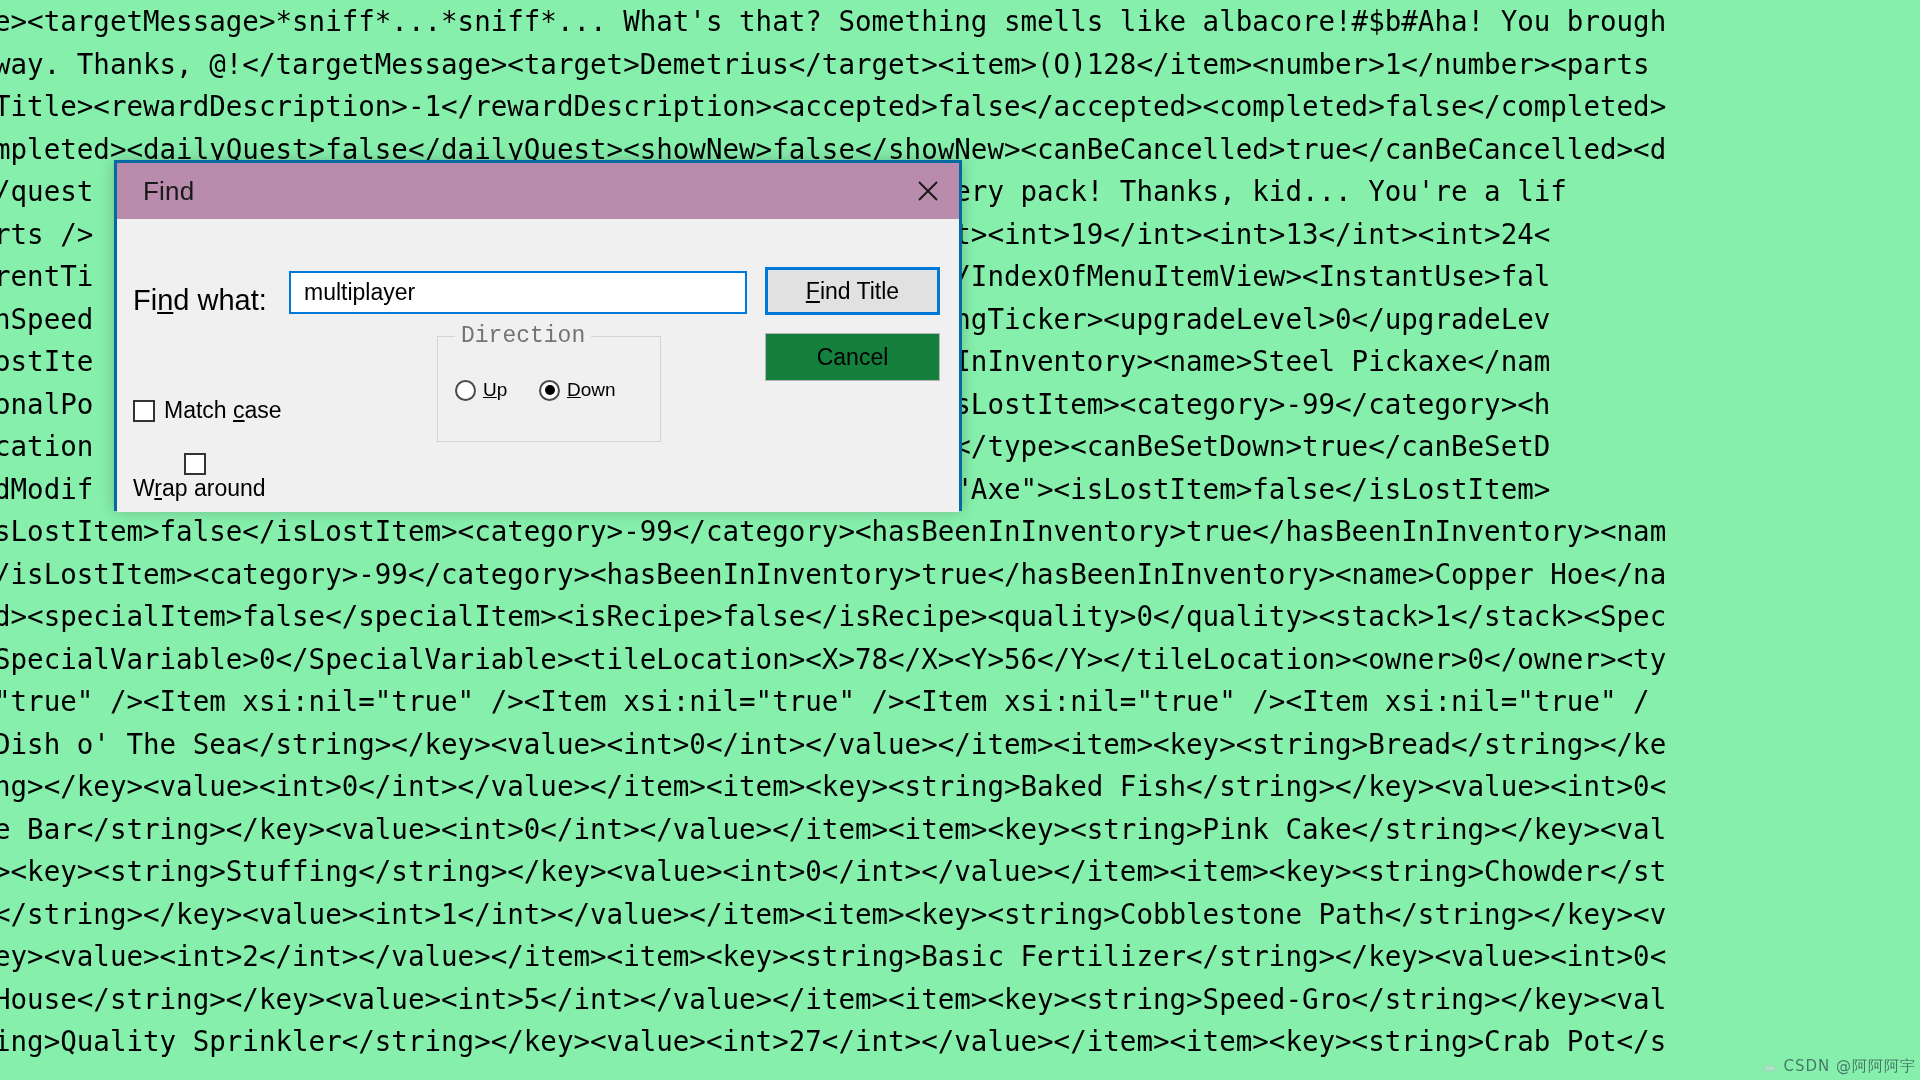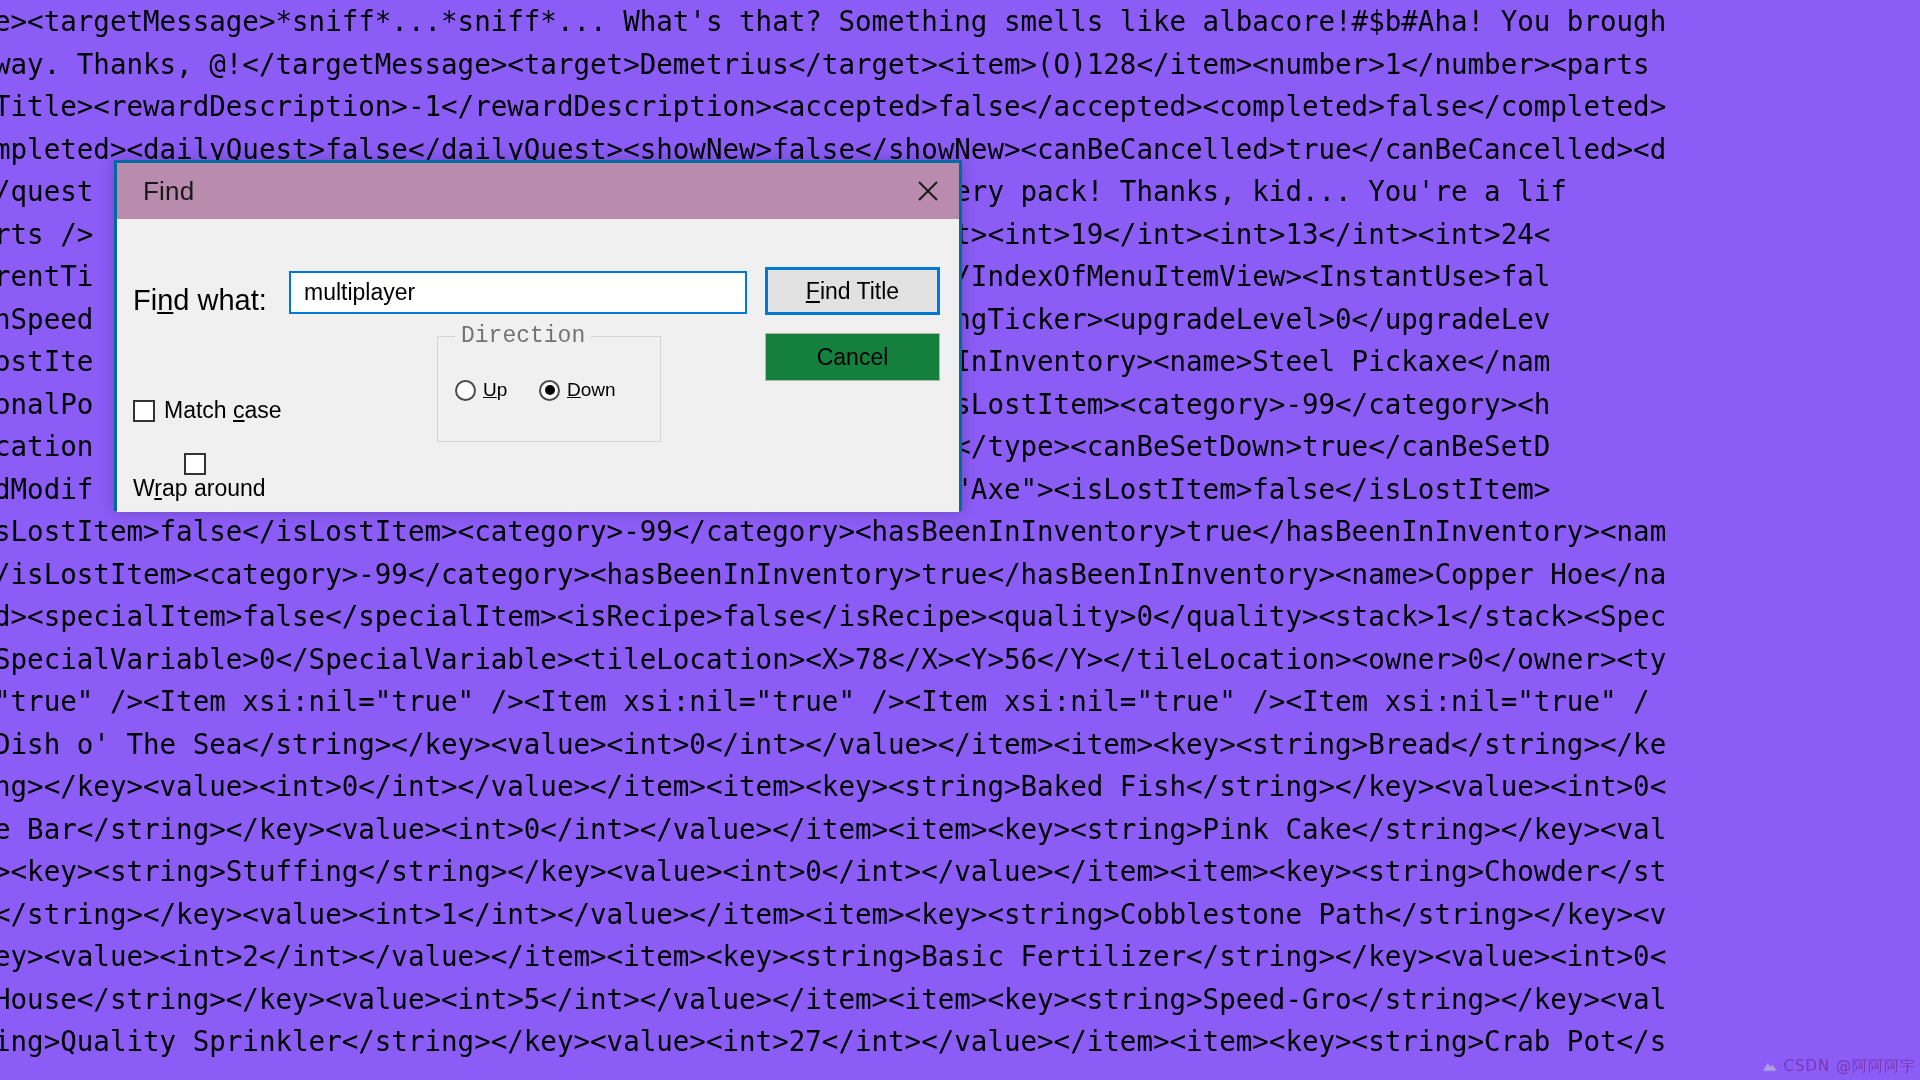--- a/index.html
+++ b/index.html
@@ -11,21 +11,21 @@
     background: #ffffff;
   }
 
   
   #doc {
     position: absolute;
     left: 0;
     top: 0;
     width: 1920px;
     height: 1080px;
-    background: #8b5cf6;
+    background: #86efac;
     overflow: hidden;
   }
   #doc-lines {
     position: absolute;
     left: -6px;
     top: 0px;
     width: 1960px;
   }
   .doc-line {
     font-family: "DejaVu Sans Mono", "Liberation Mono", monospace;
@@ -233,21 +233,21 @@
     right: 4px;
     bottom: 4px;
     display: flex;
     align-items: center;
     opacity: 0.55;
     pointer-events: none;
   }
   #watermark .wm-text {
     font-family: "DejaVu Sans", sans-serif;
     font-size: 15px;
-    color: #701a75;
+    color: #0f172a;
     margin-left: 4px;
     letter-spacing: 1px;
   }
 </style>
 </head>
 <body>
 
 <div id="doc">
   <div id="doc-lines">
       <div class="doc-line">e&gt;&lt;targetMessage&gt;*sniff*...*sniff*... What's that? Something smells like albacore!#$b#Aha! You brough</div>

